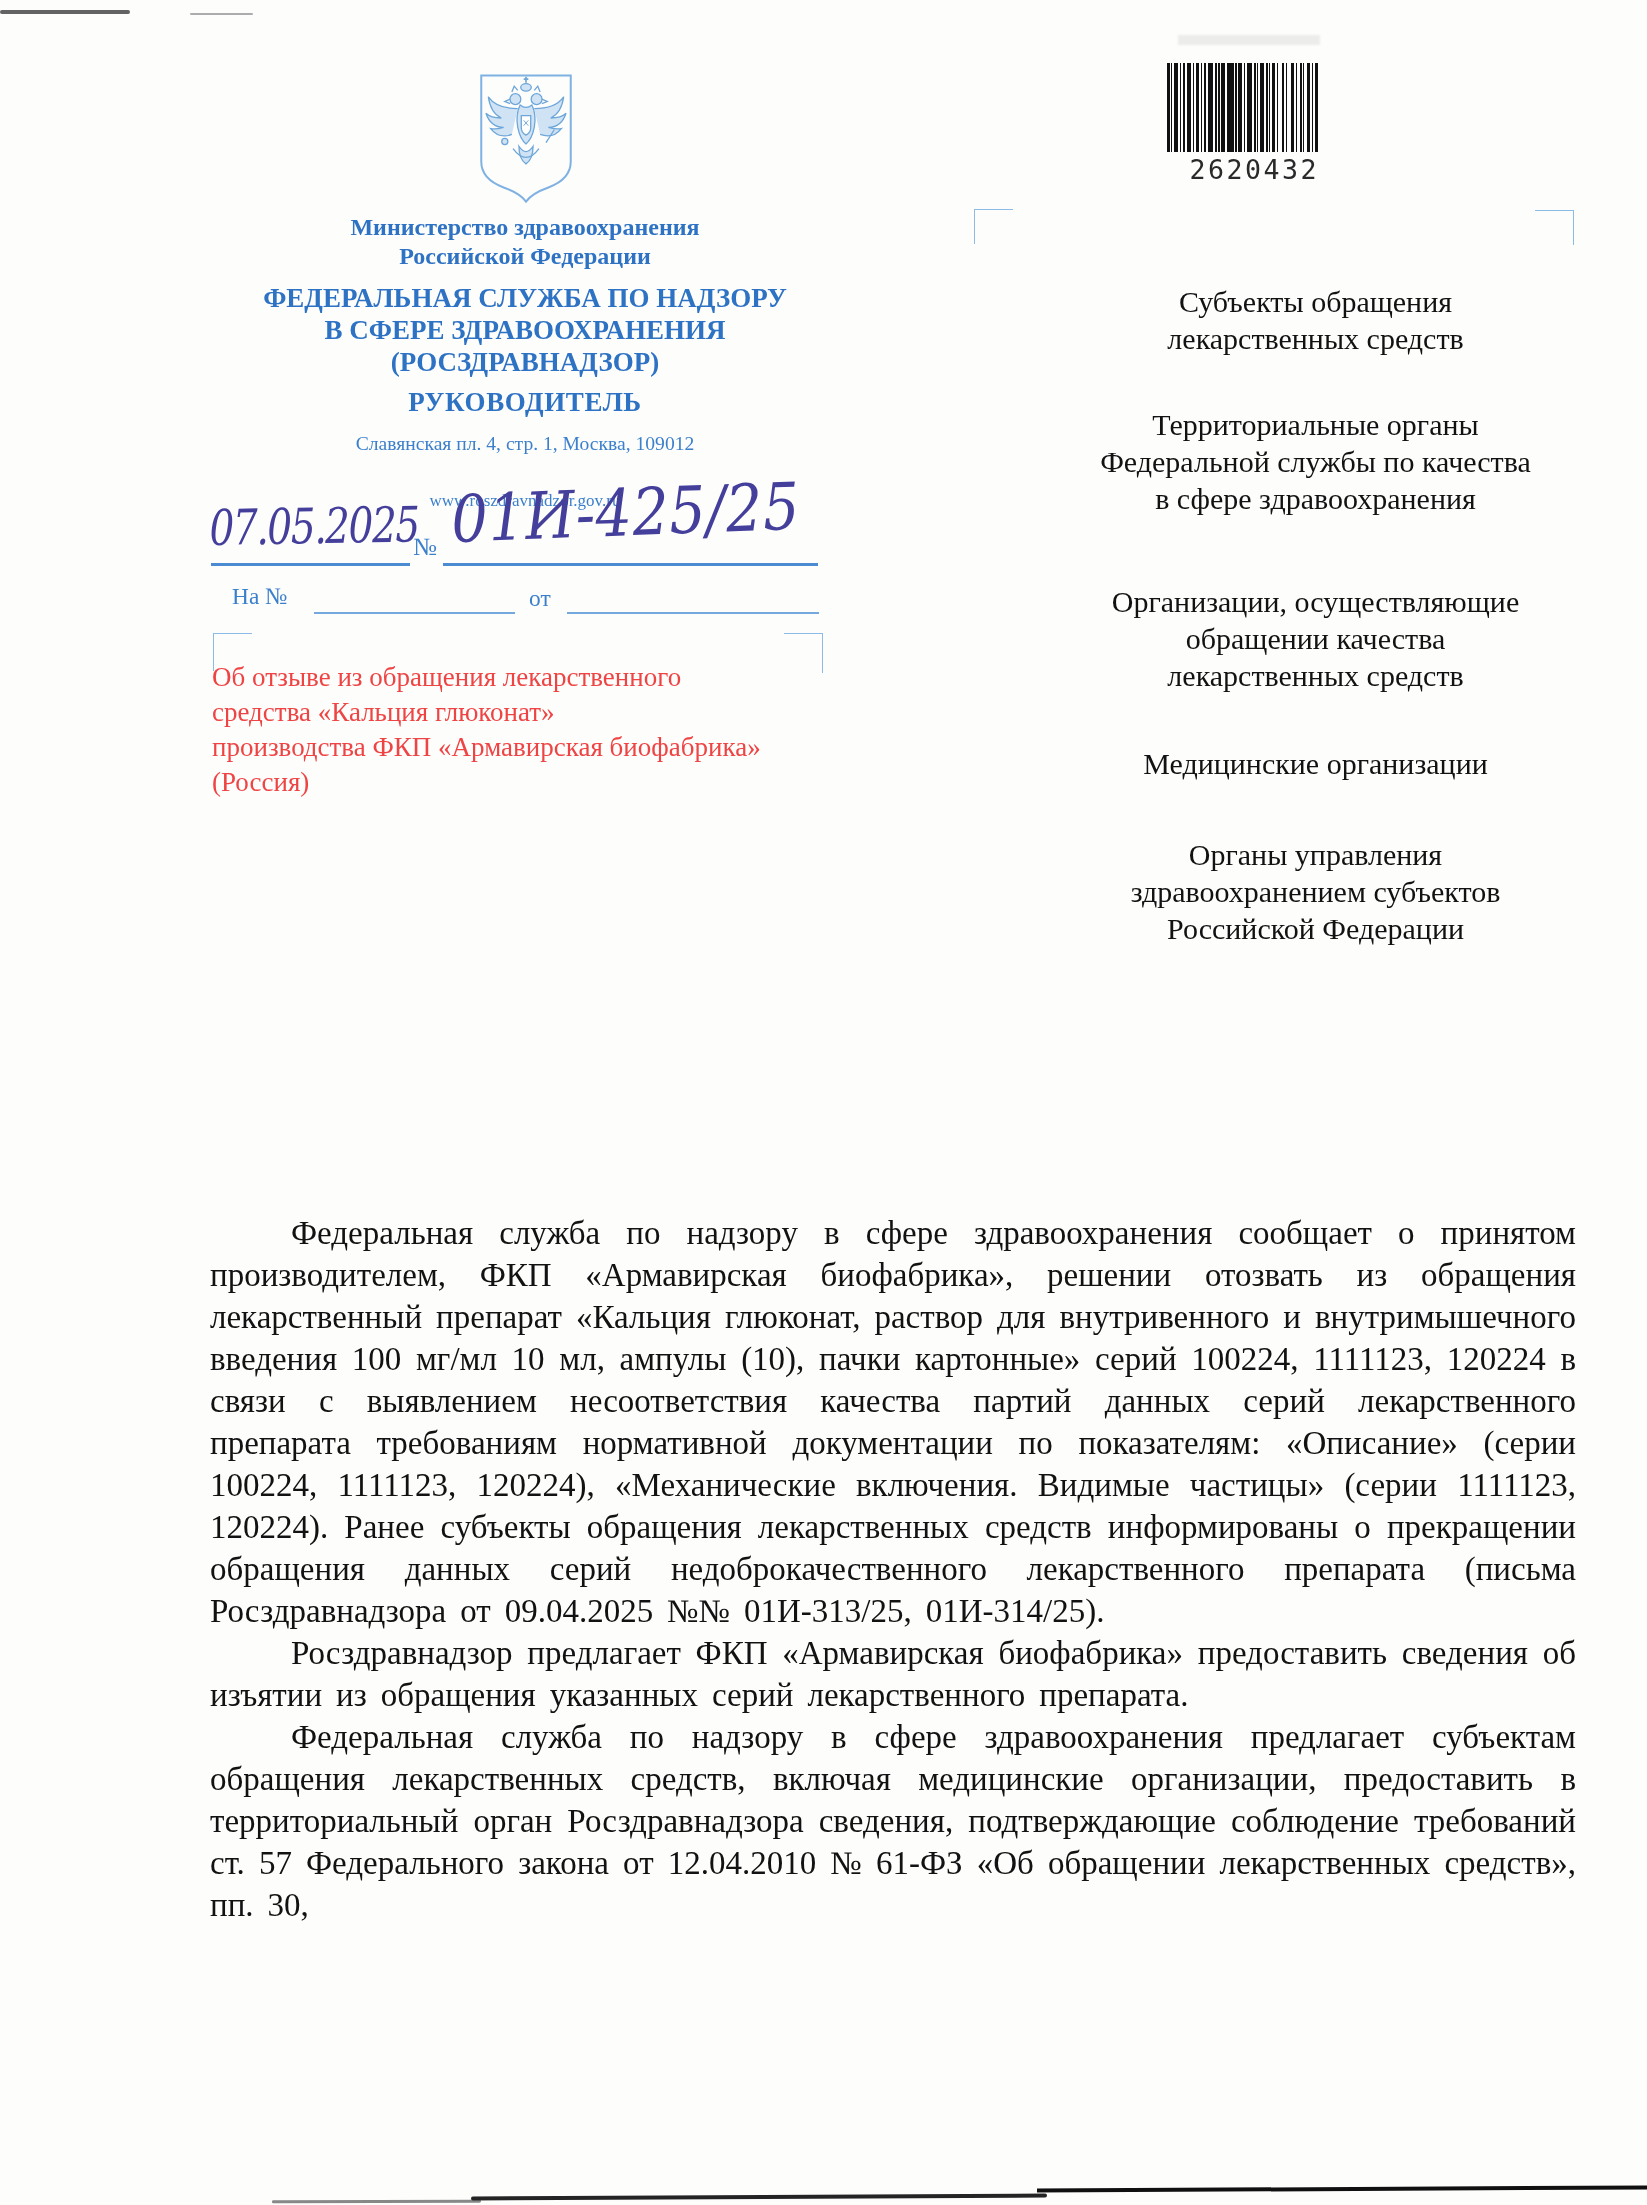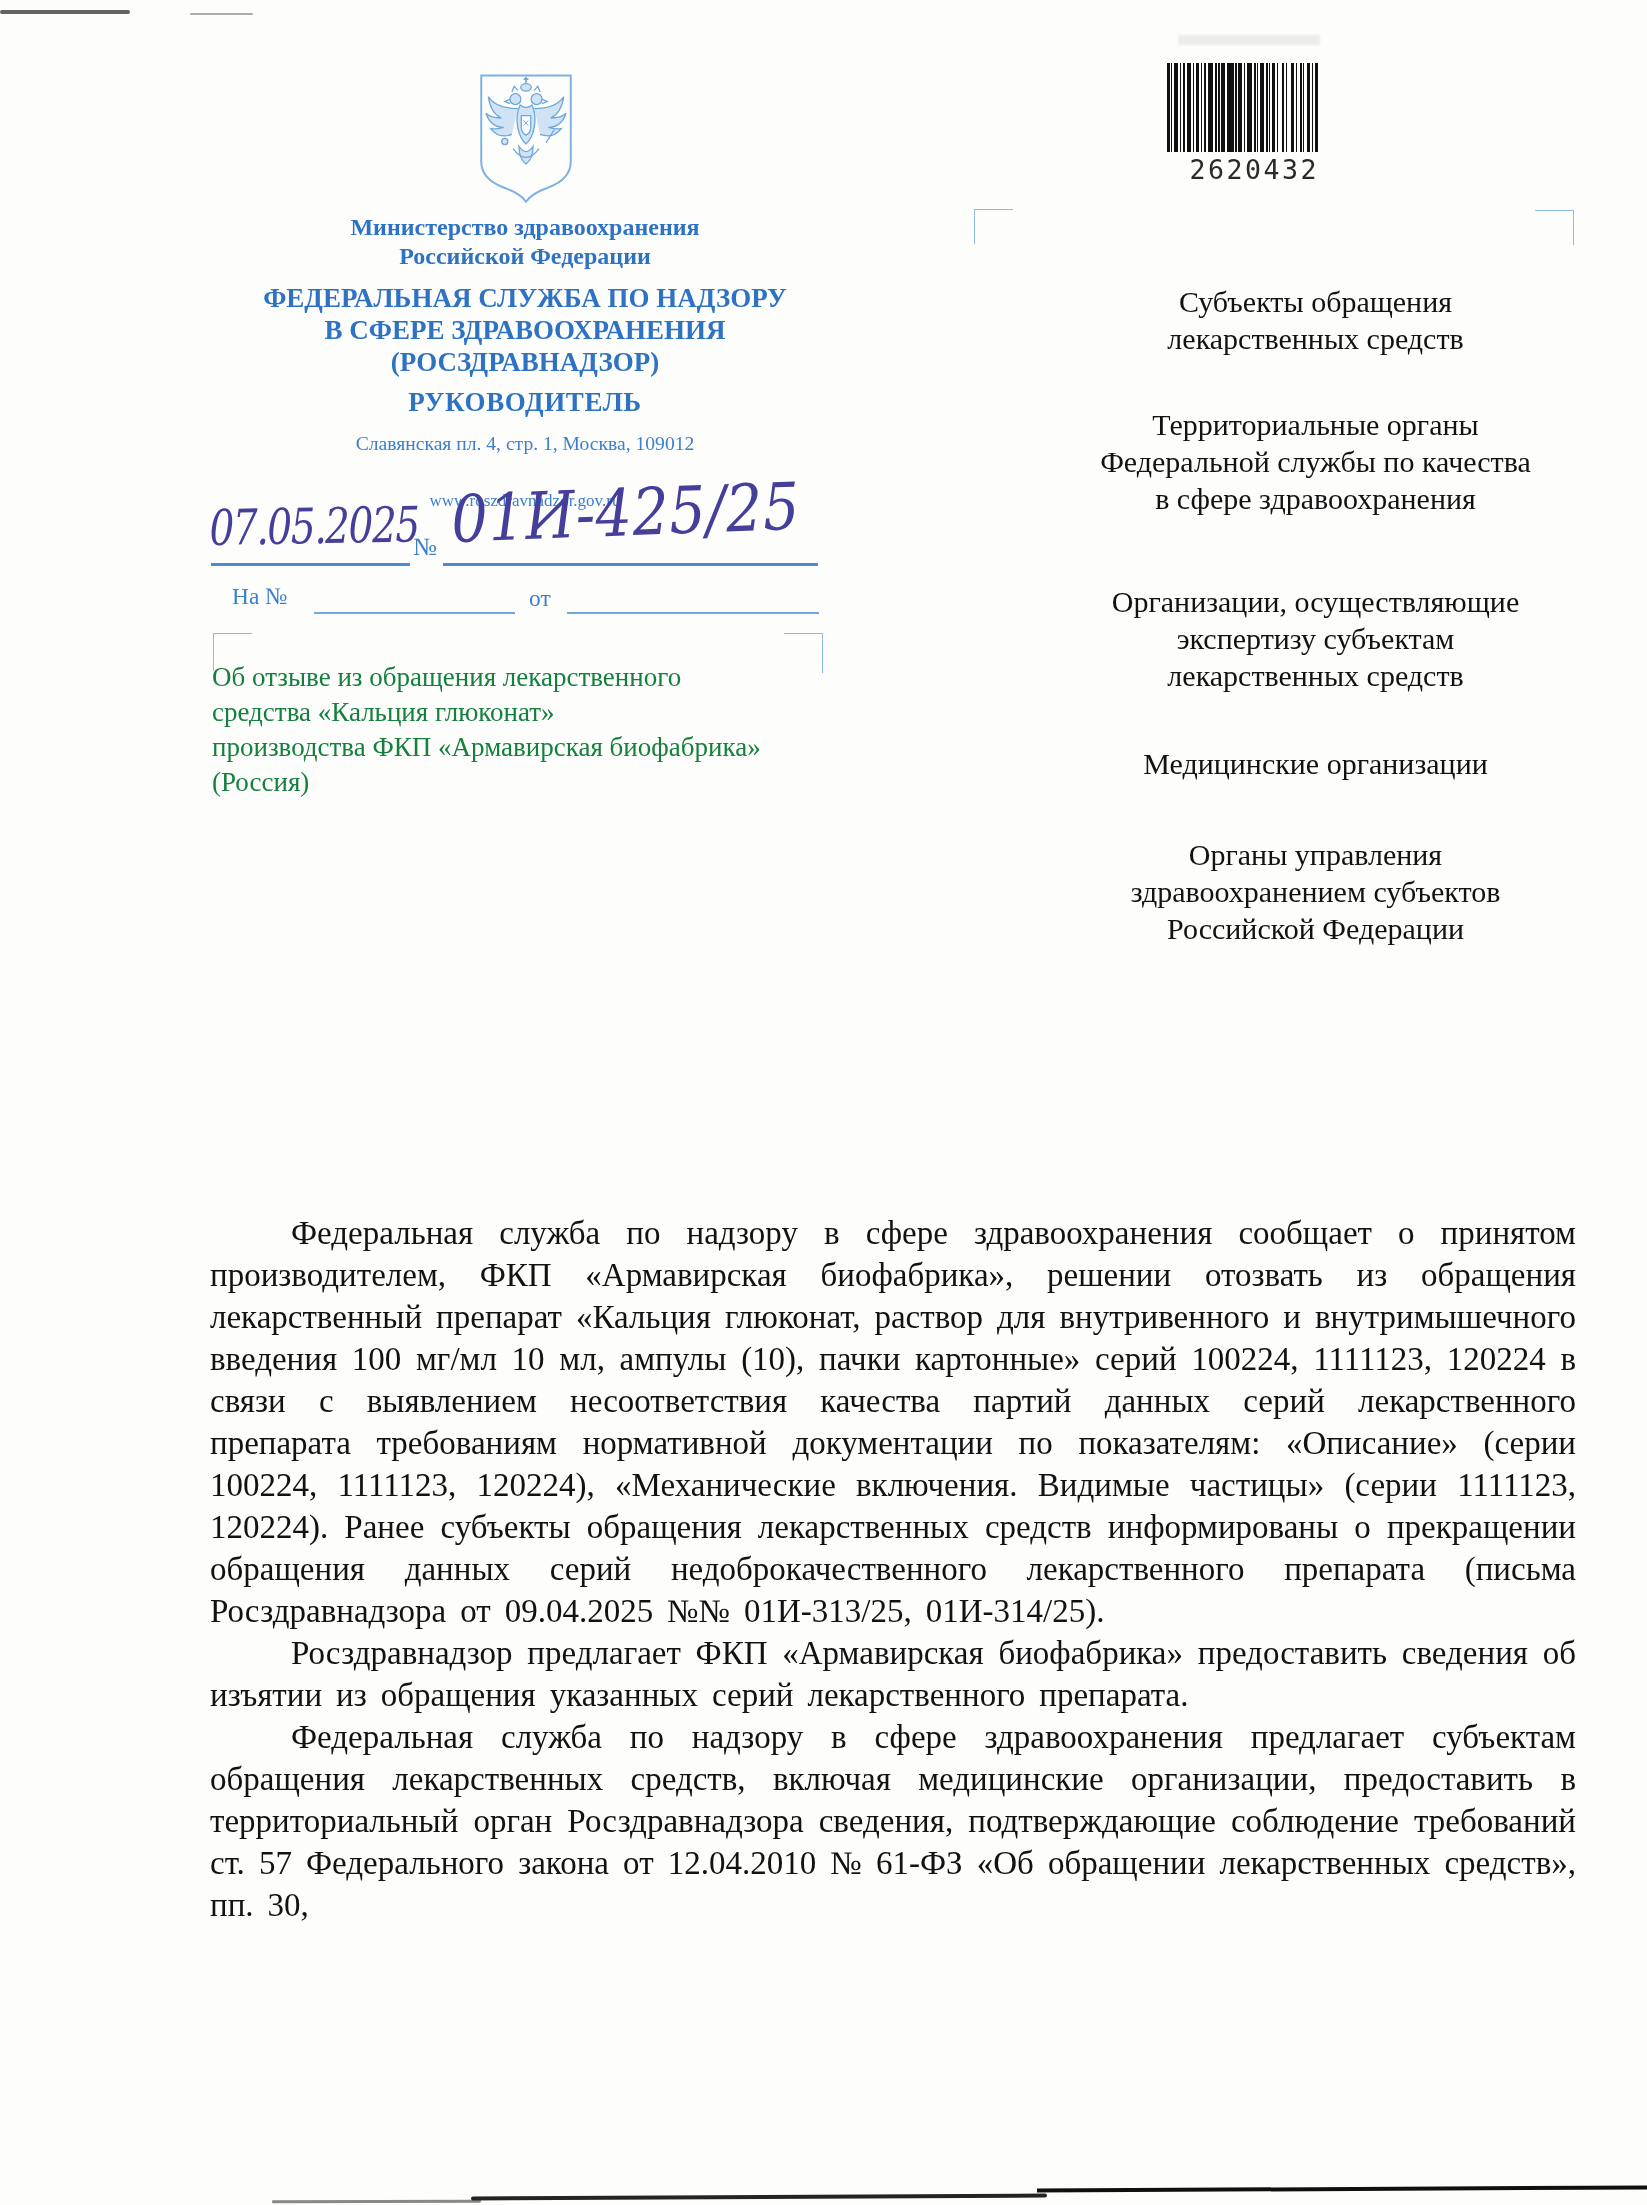--- a/index.html
+++ b/index.html
@@ -43,21 +43,21 @@
   .lbl-ot{left:529px;top:585px;}
   
   .mark{position:absolute;width:38px;height:37px;border:0 solid #8cbbe8;}
   .mark.tl{border-left-width:1.9px;border-top-width:1.9px;}
   .mark.tr{border-right-width:1.9px;border-top-width:1.9px;}
   .mark-subj-tl{left:213px;top:633px;}
   .mark-subj-tr{left:784px;top:633px;height:39px;}
   .mark-addr-tl{left:974px;top:209px;height:34px;}
   .mark-addr-tr{left:1535px;top:210px;height:34px;}
   
-  .subject{position:absolute;left:212px;top:660px;width:607px;font-size:27px;line-height:35px;color:#15803d;}
+  .subject{position:absolute;left:212px;top:660px;width:607px;font-size:27px;line-height:35px;color:#ef4444;}
   
   .addr-group{position:absolute;left:1012px;width:607px;text-align:center;font-size:30px;line-height:37px;color:#121212;}
   .addr-1{top:283px;}
   .addr-2{top:406px;}
   .addr-3{top:583px;}
   .addr-4{top:745px;}
   .addr-5{top:836px;}
   
   .body-text{position:absolute;left:210px;top:1212px;width:1366px;font-size:33px;line-height:42px;
     text-align:justify;word-spacing:5.7px;color:#121212;}
@@ -175,21 +175,21 @@
     <div>Субъекты обращения</div>
     <div>лекарственных средств</div>
   </div>
   <div class="addr-group addr-2">
     <div>Территориальные органы</div>
     <div>Федеральной службы по качества</div>
     <div>в сфере здравоохранения</div>
   </div>
   <div class="addr-group addr-3">
     <div>Организации, осуществляющие</div>
-    <div>экспертизу субъектам</div>
+    <div>обращении качества</div>
     <div>лекарственных средств</div>
   </div>
   <div class="addr-group addr-4">
     <div>Медицинские организации</div>
   </div>
   <div class="addr-group addr-5">
     <div>Органы управления</div>
     <div>здравоохранением субъектов</div>
     <div>Российской Федерации</div>
   </div>

